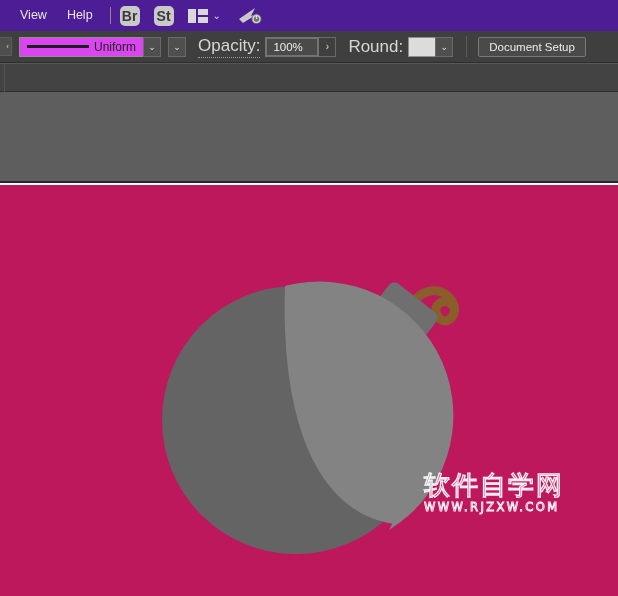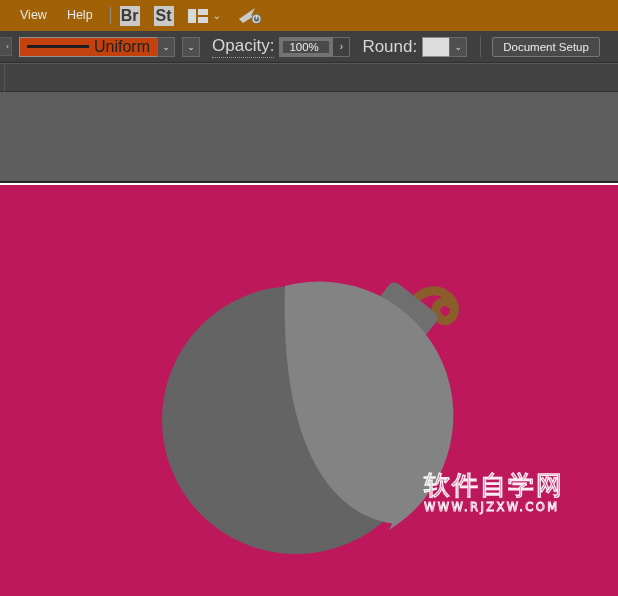--- a/index.html
+++ b/index.html
@@ -14,46 +14,46 @@
   #app {
     position: relative;
     width: 618px; height: 596px;
     overflow: hidden;
   }
 
   
   .menubar {
     position: absolute; left: 0; top: 0;
     width: 618px; height: 31px;
-    background: #a16207;
+    background: #4c1d95;
     display: flex; align-items: center;
     padding-left: 10px;
   }
   .menu-item {
     color: #e8e8e8;
     font-size: 12.5px;
     padding: 0 10px;
     line-height: 31px;
     white-space: nowrap;
     cursor: default;
   }
   .menu-sep {
     width: 1px; height: 17px;
     background: #8c8c8c;
     margin: 0 9px 0 7px;
   }
   .app-chip {
     width: 20px; height: 20px;
     background: #c9c9c9;
     color: #3a3a3a;
-    font-size: 16px;
+    font-size: 14px;
     font-weight: bold;
     display: flex; align-items: center; justify-content: center;
     margin-right: 14px;
-    border-radius: 0;
+    border-radius: 5px;
   }
   .arrange-icon {
     width: 20px; height: 14px;
     display: flex; gap: 2px;
     margin-right: 5px;
   }
   .arrange-icon i { display:block; background:#d8d8d8; }
   .arrange-icon .l { width: 8px; height: 14px; }
   .arrange-icon .rcol { display:flex; flex-direction:column; gap:2px; }
   .arrange-icon .rcol i { width: 10px; height: 6px; }
@@ -83,27 +83,27 @@
     padding-right:2px;
   }
   .ctl-left-stub span { color:#d5d5d5; font-size:8px; line-height:1; }
 
   .combo {
     display: flex; align-items: stretch;
     height: 20px;
     margin-left: 7px;
   }
   .combo .field {
-    background: #c2410c;
+    background: #d946ef;
     border: 1px solid #909090;
     border-right: none;
     display: flex; align-items: center;
     padding: 0 7px;
     color: #222;
-    font-size: 16px;
+    font-size: 12px;
     white-space: nowrap;
   }
   .combo .arrow {
     width: 18px;
     background: #4f4f4f;
     border: 1px solid #6a6a6a;
     display: flex; align-items: center; justify-content: center;
     color: #e0e0e0;
     font-size: 9px;
   }
@@ -127,21 +127,21 @@
     margin-right: 5px;
     white-space: nowrap;
     border-bottom: 1px dotted #9a9a9a;
     padding-bottom: 1px;
   }
   .lbl.plain { border-bottom: none; padding-bottom: 0; }
 
   .numfield {
     height: 20px;
     background: #4a4a4a;
-    border: 4px solid #737373;
+    border: 2px solid #737373;
     color: #ececec;
     font-size: 11.5px;
     display: flex; align-items: center;
     padding: 0 6px;
     min-width: 54px;
   }
   .stepper {
     width: 17px; height: 20px;
     background: #3f3f3f;
     border: 1px solid #6a6a6a;

